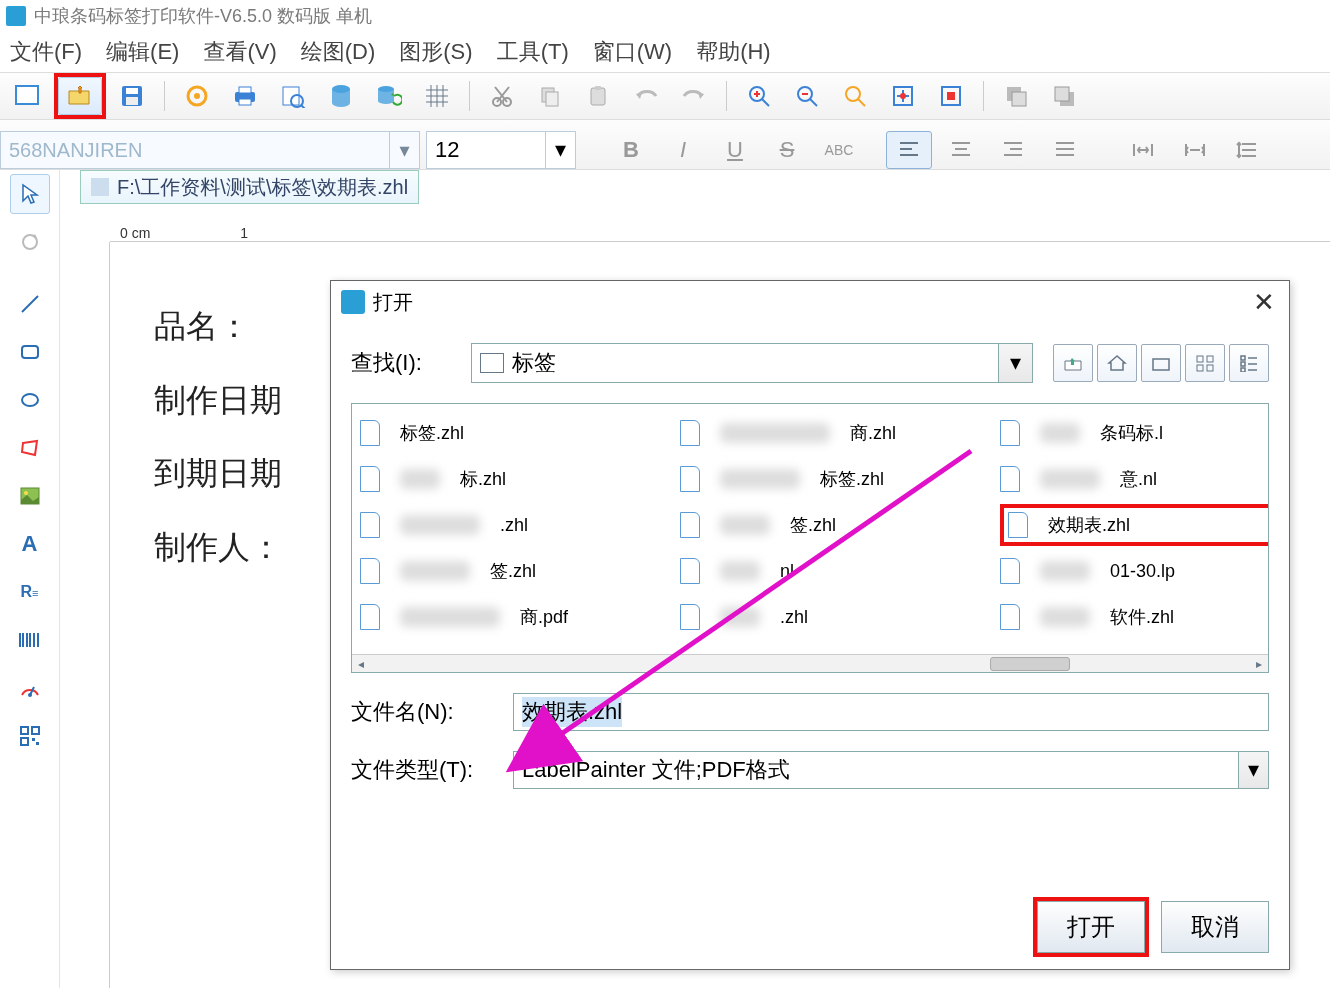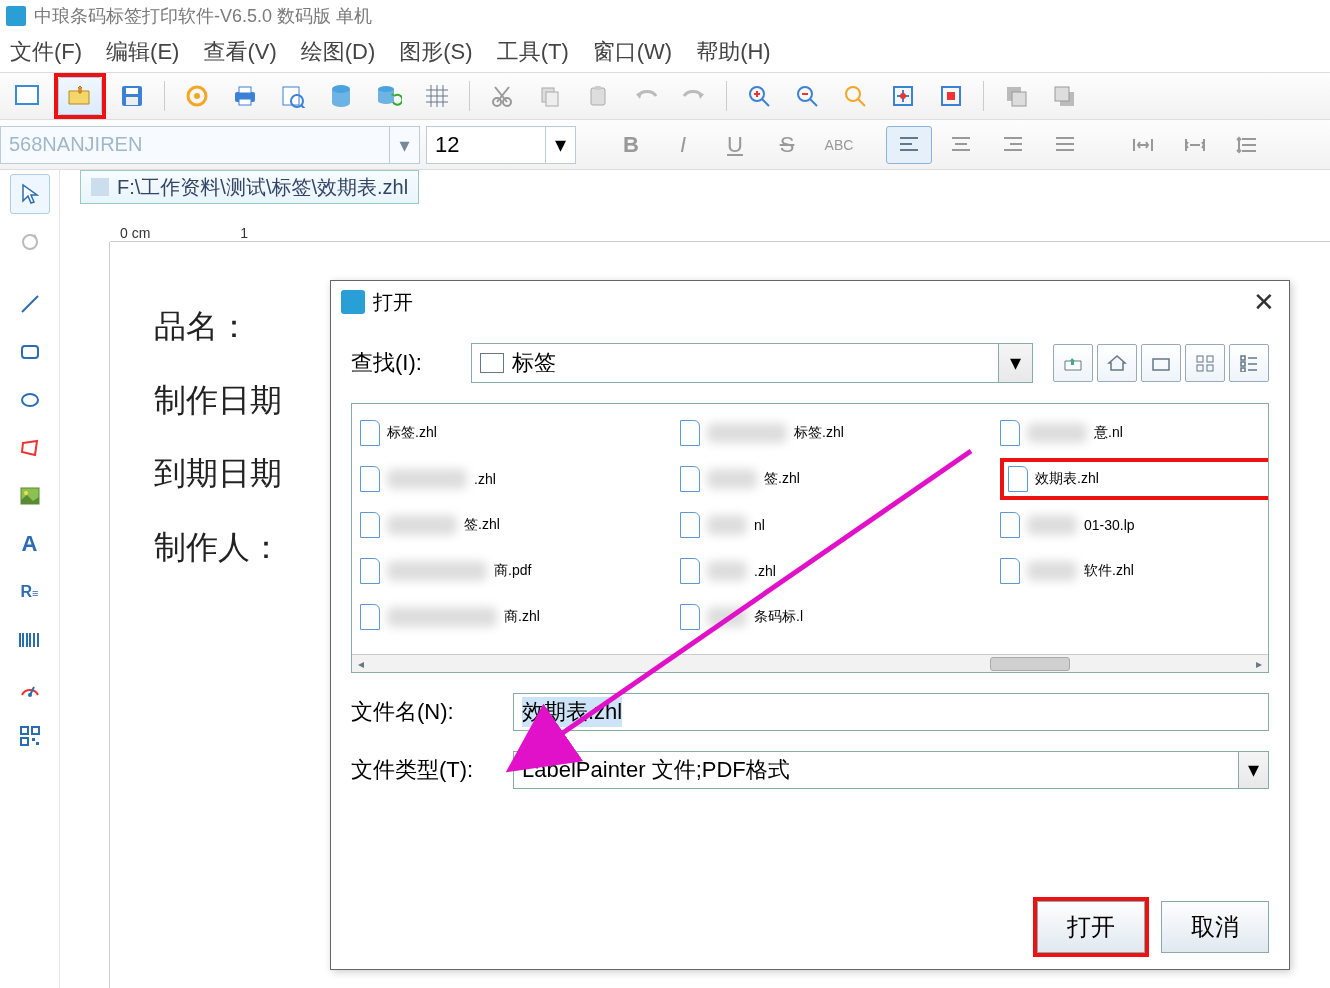--- a/index.html
+++ b/index.html
@@ -60,21 +60,21 @@
   background: #ccc;
   margin: 0 6px;
 }
 .open-highlight {
   border: 4px solid #e11;
   padding: 0;
 }
 .toolbar2 {
   height: 50px;
   display: flex;
-  align-items: center;
+  align-items: flex-end;
   gap: 6px;
   padding: 0 0 0 0;
   border-bottom: 1px solid #ddd;
   background: linear-gradient(#fdfdfd,#f2f2f2);
 }
 .font-combo {
   width: 420px;
   height: 38px;
   border: 1px solid #bcd;
   background: #f7fbff;
@@ -287,22 +287,22 @@
   flex-direction: column;
   align-content: flex-start;
   padding: 8px;
   gap: 4px 40px;
   overflow: hidden;
   position: relative;
 }
 .file-item {
   display: flex;
   align-items: center;
-  gap: 7px;
-  font-size: 14px;
+  gap: 20px;
+  font-size: 18px;
   height: 42px;
   width: 280px;
   white-space: nowrap;
 }
 .file-item .file-ic {
   width: 20px; height: 26px;
   border: 1px solid #5b9bd5;
   border-top-right-radius: 6px;
   flex-shrink: 0;
 }
@@ -820,20 +820,25 @@
       </div>
     </div>
 
     <div class="file-list" id="file-list">
       <div class="file-item">
           <span class="file-ic"></span>
           <span>标签.zhl</span>
         </div>
         <div class="file-item">
           <span class="file-ic"></span>
+          <span class="blur" style="width: 40px;"></span>
+          <span>标.zhl</span>
+        </div>
+        <div class="file-item">
+          <span class="file-ic"></span>
           <span class="blur" style="width: 80px;"></span>
           <span>.zhl</span>
         </div>
         <div class="file-item">
           <span class="file-ic"></span>
           <span class="blur" style="width: 70px;"></span>
           <span>签.zhl</span>
         </div>
         <div class="file-item">
           <span class="file-ic"></span>

